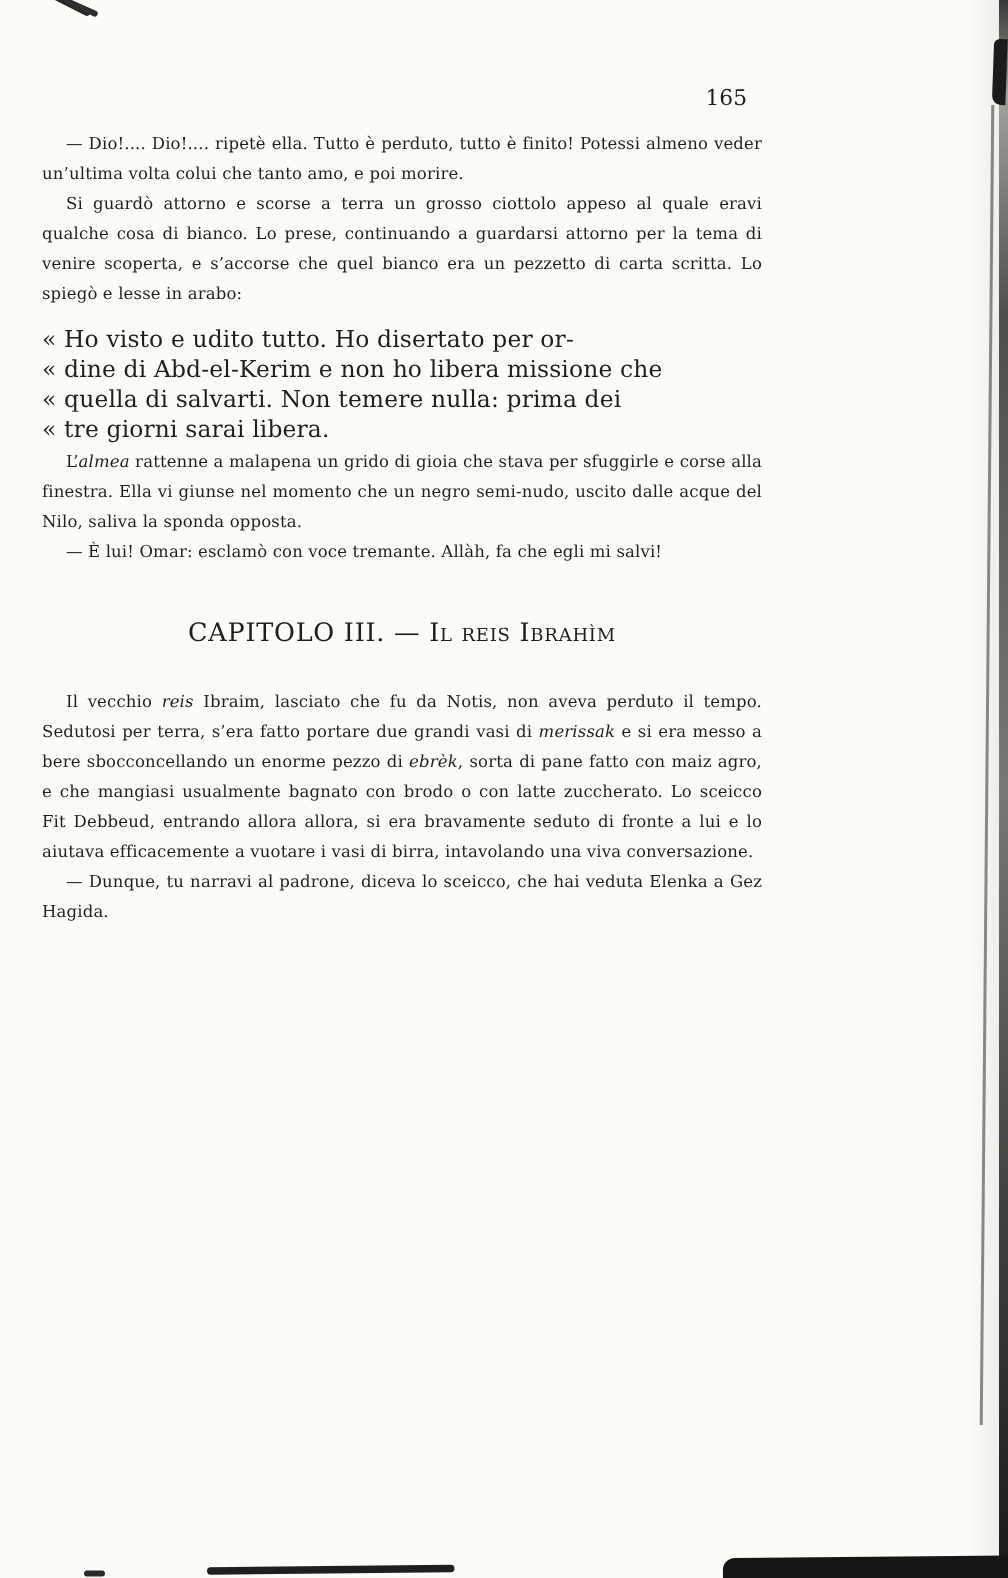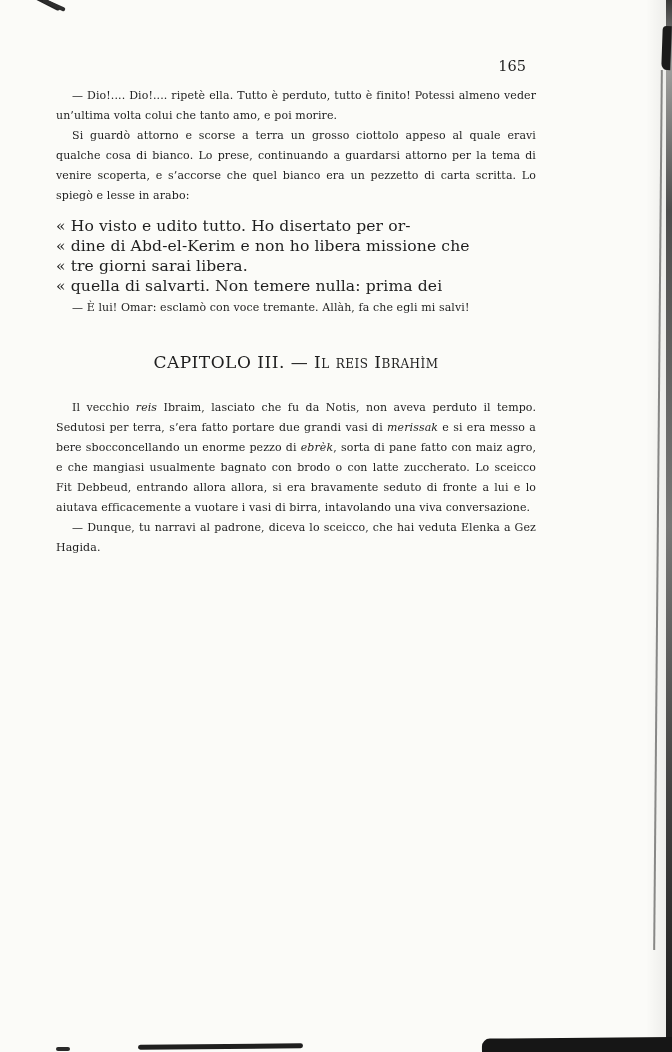--- a/index.html
+++ b/index.html
@@ -8,21 +8,21 @@
     width: 672px; height: 1052px;
     position: relative;
     overflow: hidden;
     background: #fbfbf8;
     font-family: "DejaVu Serif", "Liberation Serif", serif;
     color: #1e1e1e;
   }
 
   .content {
     position: absolute;
-    left: 56px; top: 58px;
+    left: 28px; top: 58px;
     width: 480px;
   }
 
   .page-number {
     text-align: right;
     padding-right: 10px;
     font-size: 14.5px;
     margin-bottom: 12px;
   }
 
@@ -136,24 +136,25 @@
     <div class="page-number">165</div>
 
     <p class="para">— Dio!.... Dio!.... ripetè ella. Tutto è perduto, tutto è finito! Potessi almeno veder un’ultima volta colui che tanto amo, e poi morire.</p>
 
 
     <p class="para">Si guardò attorno e scorse a terra un grosso ciottolo appeso al quale eravi qualche cosa di bianco. Lo prese, continuando a guardarsi attorno per la tema di venire scoperta, e s’accorse che quel bianco era un pezzetto di carta scritta. Lo spiegò e lesse in arabo:</p>
 
     <div class="letter">
       <div class="quote-line">« Ho visto e udito tutto. Ho disertato per or-</div>
       <div class="quote-line">« dine di Abd-el-Kerim e non ho libera missione che</div>
+      <div class="quote-line">« quella di salvarti. Non temere nulla: prima dei</div>
       <div class="quote-line">« tre giorni sarai libera.</div>
-      <div class="quote-line">« quella di salvarti. Non temere nulla: prima dei</div>
     </div>
 
+    <p class="para"><span>L’</span><span class="italic">almea</span><span> rattenne a malapena un grido di gioia che stava per sfuggirle e corse alla finestra. Ella vi giunse nel momento che un negro semi-nudo, uscito dalle acque del Nilo, saliva la sponda opposta.</span></p>
 
     <p class="para">— È lui! Omar: esclamò con voce tremante. Allàh, fa che egli mi salvi!</p>
 
     <div class="chapter"><span>CAPITOLO III.</span><span> — </span><span class="chapter-title">Il reis Ibrahìm</span></div>
 
     <p class="para"><span>Il vecchio </span><span class="italic">reis</span><span> Ibraim, lasciato che fu da Notis, non aveva perduto il tempo. Sedutosi per terra, s’era fatto portare due grandi vasi di </span><span class="italic">merissak</span><span> e si era messo a bere sbocconcellando un enorme pezzo di </span><span class="italic">ebrèk</span><span>, sorta di pane fatto con maiz agro, e che mangiasi usualmente bagnato con brodo o con latte zuccherato. Lo sceicco Fit Debbeud, entrando allora allora, si era bravamente seduto di fronte a lui e lo aiutava efficacemente a vuotare i vasi di birra, intavolando una viva conversazione.</span></p>
 
     <p class="para">— Dunque, tu narravi al padrone, diceva lo sceicco, che hai veduta Elenka a Gez Hagida.</p>
 
   </div>

